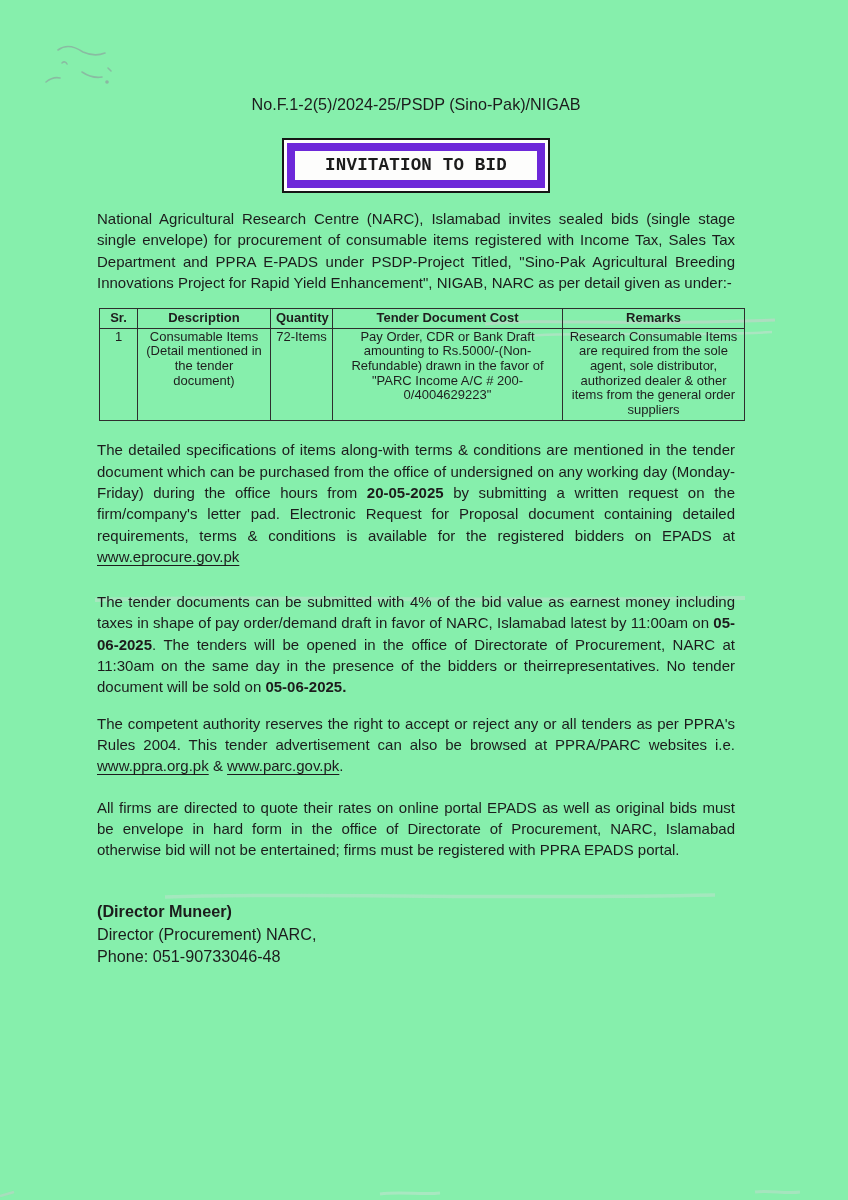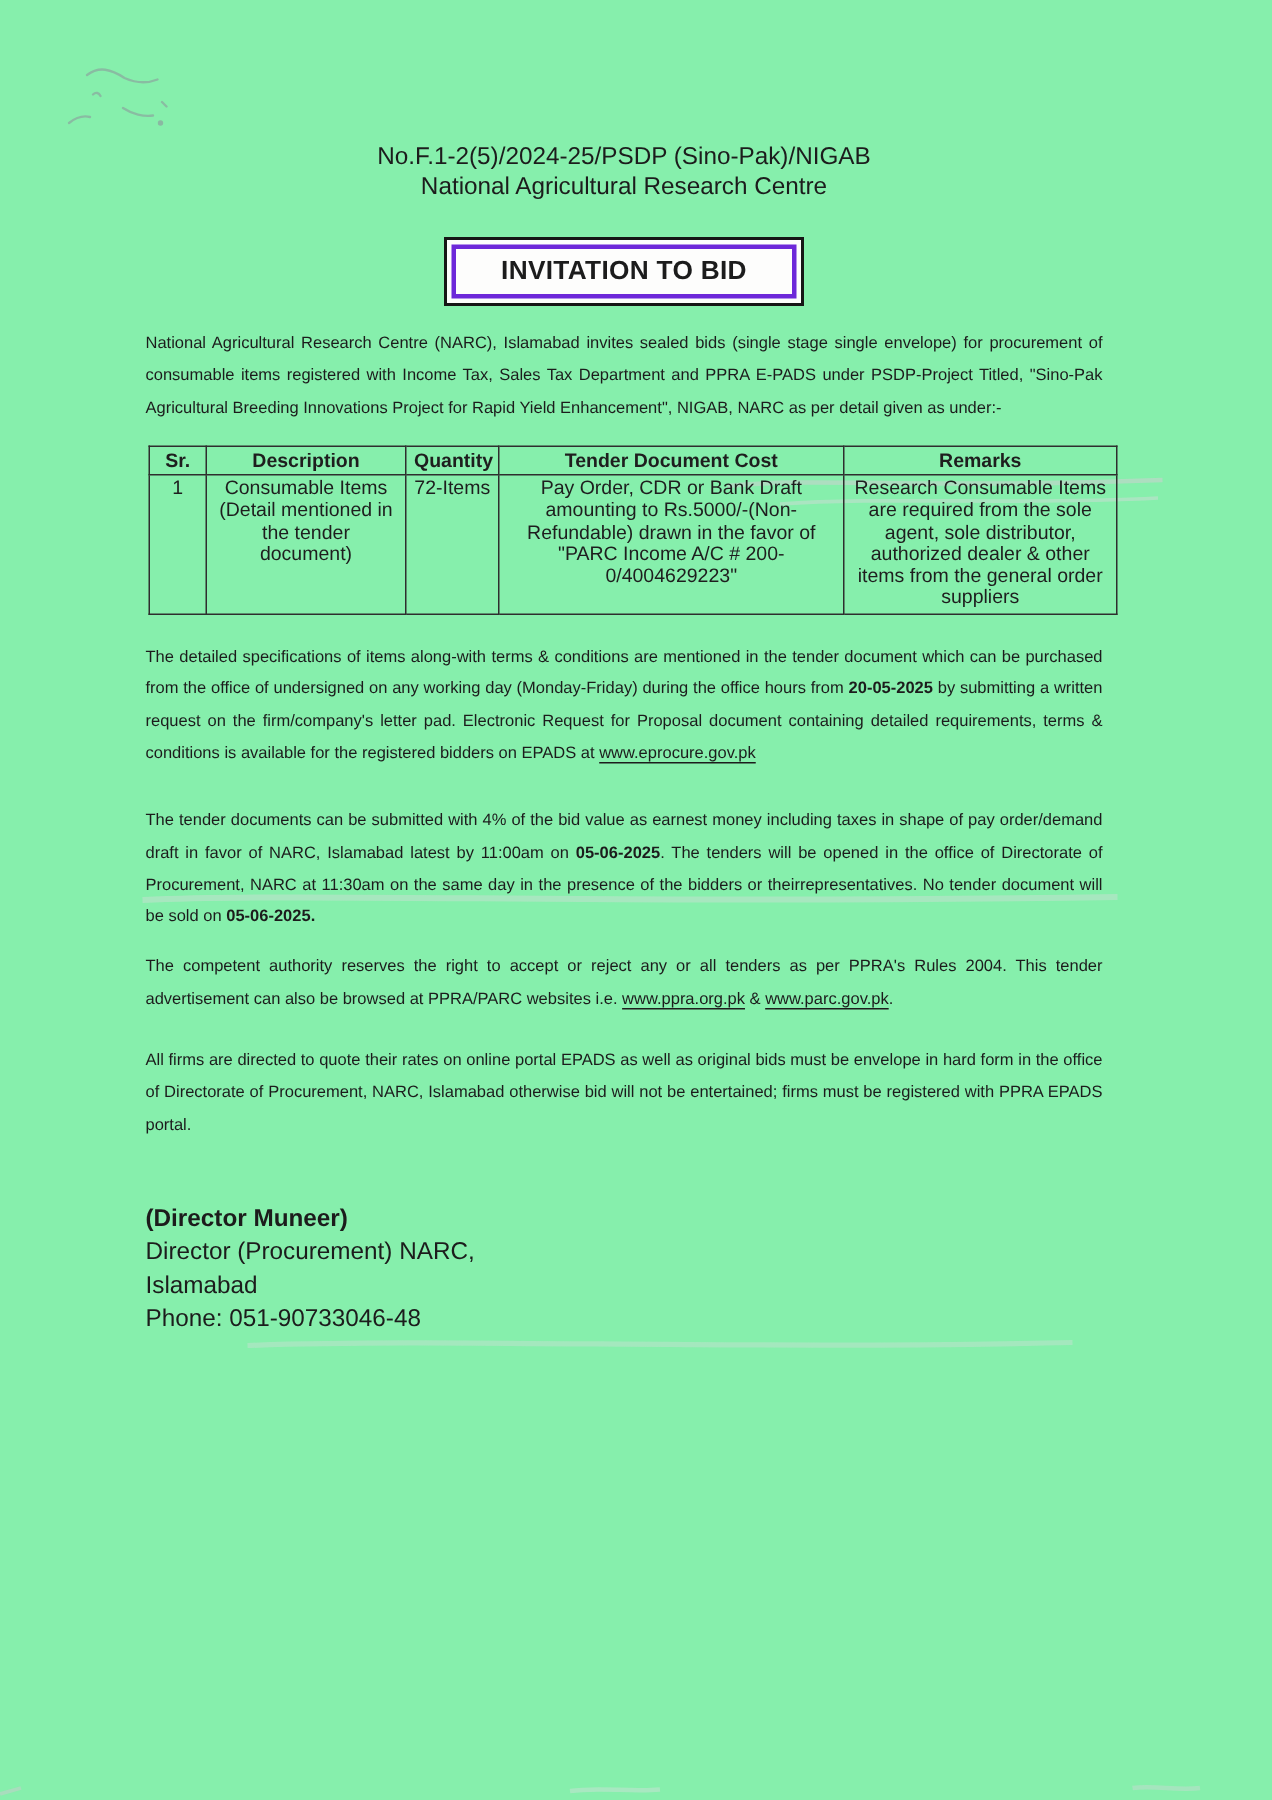--- a/index.html
+++ b/index.html
@@ -15,25 +15,25 @@
   .content{
     position:absolute;
     left:97px;top:94px;
     width:638px;
   }
   .doc-header{text-align:center;font-size:16.2px;line-height:20px;}
   .doc-header div{white-space:nowrap;}
 
   .banner-wrap{display:flex;justify-content:center;margin-top:24px;}
   .banner-outer{border:2px solid #161616;padding:3px;background:#fdfdfc;}
-  .banner-inner{border:3px solid #6d28d9;padding:4px 30px 5px 30px;}
+  .banner-inner{border:8px solid #6d28d9;padding:4px 30px 5px 30px;font-family:Liberation Mono, monospace;}
   .banner-inner span{font-weight:bold;font-size:17.5px;letter-spacing:.2px;}
 
   .para{
-    font-size:11px;line-height:21.3px;
+    font-size:15px;line-height:21.3px;
     text-align:justify;
     -moz-text-align-last:left;text-align-last:left;
   }
   .p1{margin-top:15px;}
   .p2{margin-top:18px;}
   .p3{margin-top:24px;}
   .p4{margin-top:12px;}
   .p5{margin-top:20px;}
   .para .b{font-weight:bold;}
   .para .u{text-decoration:underline;text-underline-offset:2.5px;}
@@ -94,21 +94,20 @@
   <svg class="artifact" style="left:0px;top:1184px;" width="848" height="16" viewBox="0 0 848 16">
     <path d="M0 12 L 14 8" fill="none" stroke="#c9cbcd" stroke-width="2.5" opacity="0.5"></path>
     <path d="M380 10 C 400 7, 420 11, 440 9" fill="none" stroke="#dddfe1" stroke-width="3" opacity="0.4"></path>
     <path d="M755 8 C 770 6, 785 10, 800 8" fill="none" stroke="#d5d7d9" stroke-width="3" opacity="0.4"></path>
   </svg>
 
   <div class="content">
 
     <div class="doc-header">
       <div>No.F.1-2(5)/2024-25/PSDP (Sino-Pak)/NIGAB</div>
-      <div>National Agricultural Research Centre</div>
     </div>
 
     <div class="banner-wrap">
       <div class="banner-outer">
         <div class="banner-inner">
           <span>INVITATION TO BID</span>
         </div>
       </div>
     </div>
 
@@ -143,18 +142,17 @@
     </table>
 
     <p class="para p2"><span>The detailed specifications of items along-with terms &amp; conditions are mentioned in the tender document which can be purchased from the office of undersigned on any working day (Monday-Friday) during the office hours from </span><span class="b">20-05-2025</span><span> by submitting a written request on the firm/company's letter pad. Electronic Request for Proposal document containing detailed requirements, terms &amp; conditions is available for the registered bidders on EPADS at </span><span class="u">www.eprocure.gov.pk</span></p>
     <p class="para p3"><span>The tender documents can be submitted with 4% of the bid value as earnest money including taxes in shape of pay order/demand draft in favor of NARC, Islamabad latest by 11:00am on </span><span class="b">05-06-2025</span><span>. The tenders will be opened in the office of Directorate of Procurement, NARC at 11:30am on the same day in the presence of the bidders or theirrepresentatives. No tender document will be sold on </span><span class="b">05-06-2025.</span></p>
     <p class="para p4"><span>The competent authority reserves the right to accept or reject any or all tenders as per PPRA's Rules 2004. This tender advertisement can also be browsed at PPRA/PARC websites i.e. </span><span class="u">www.ppra.org.pk</span><span> &amp; </span><span class="u">www.parc.gov.pk</span><span>.</span></p>
     <p class="para p5"><span>All firms are directed to quote their rates on online portal EPADS as well as original bids must be envelope in hard form in the office of Directorate of Procurement, NARC, Islamabad otherwise bid will not be entertained; firms must be registered with PPRA EPADS portal.</span></p>
 
     <div class="signature">
       <div class="name">(Director Muneer)</div>
       <div>Director (Procurement) NARC,</div>
-      <div>Islamabad</div>
       <div>Phone: 051-90733046-48</div>
     </div>
 
   </div>
 </div>
 
 </body></html>

